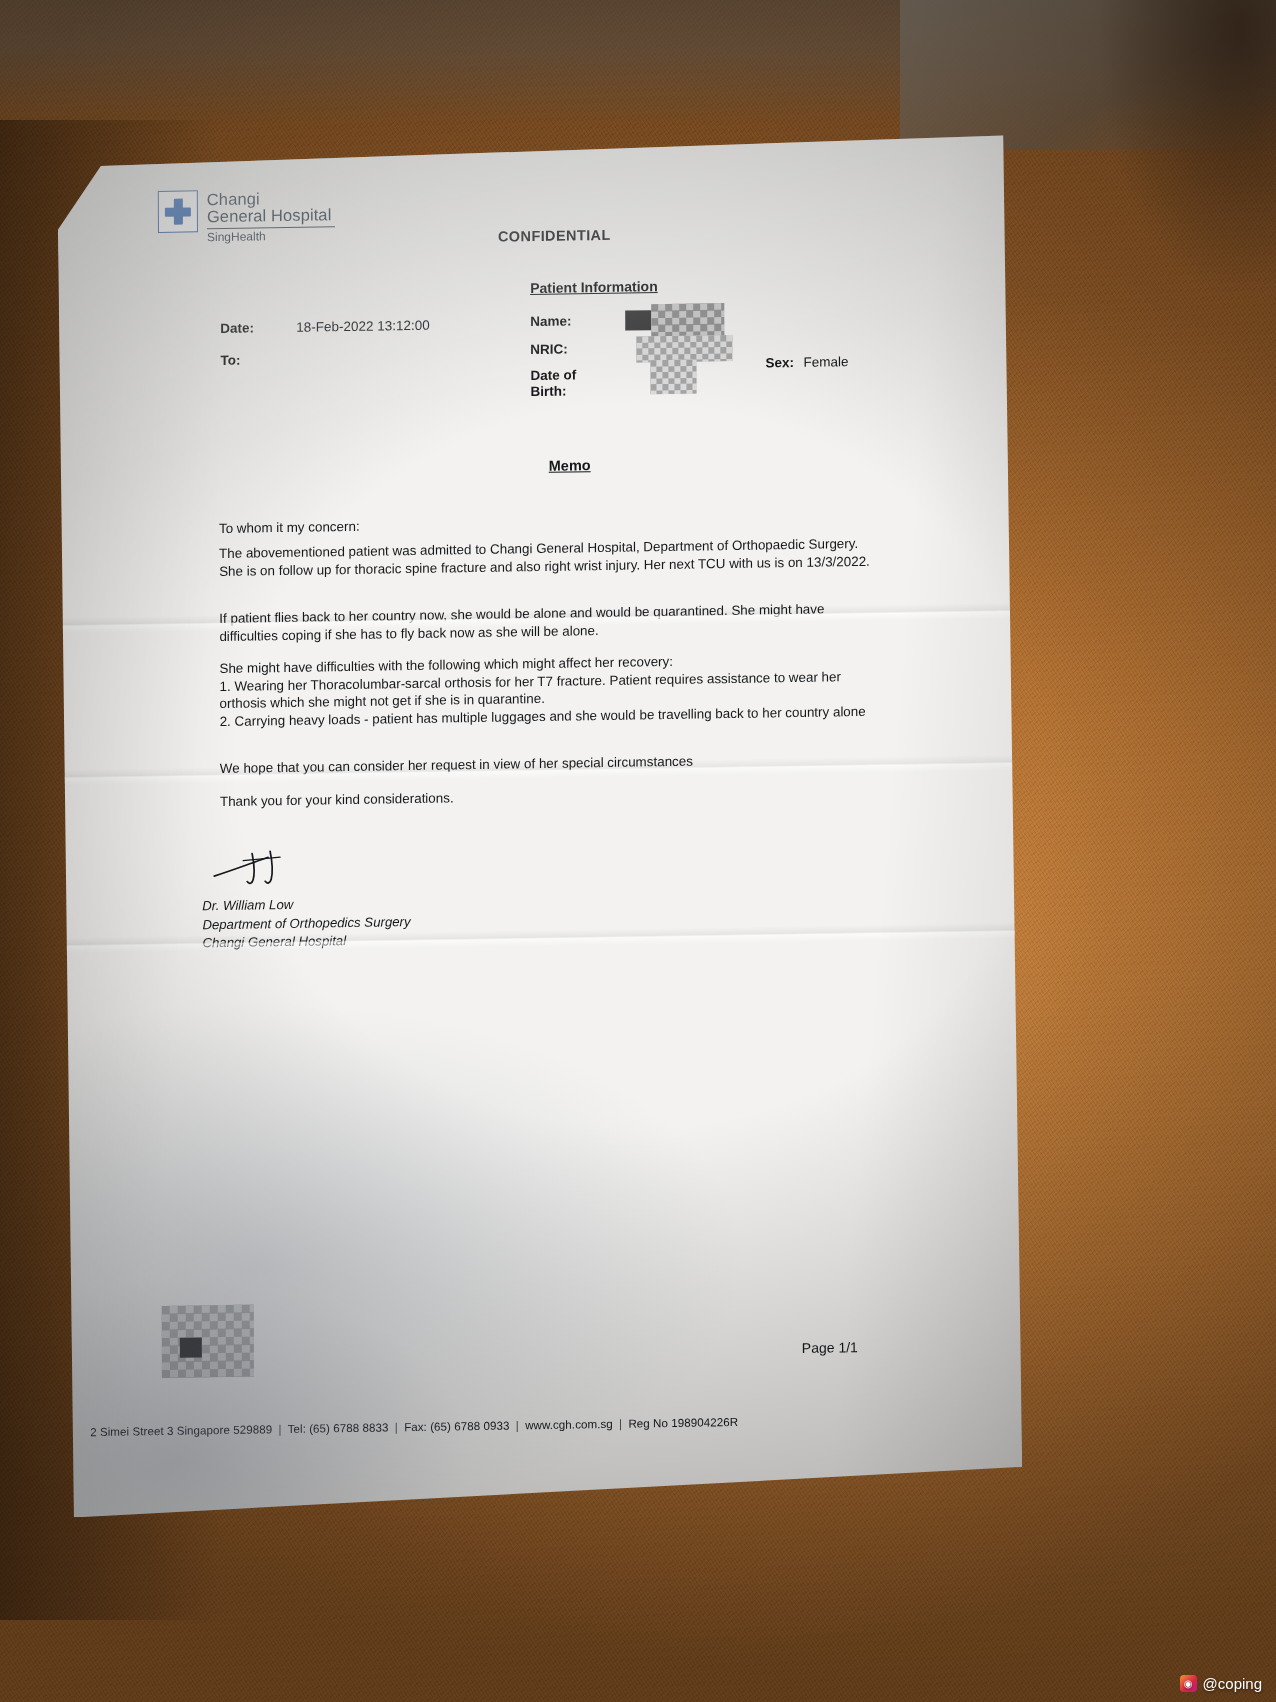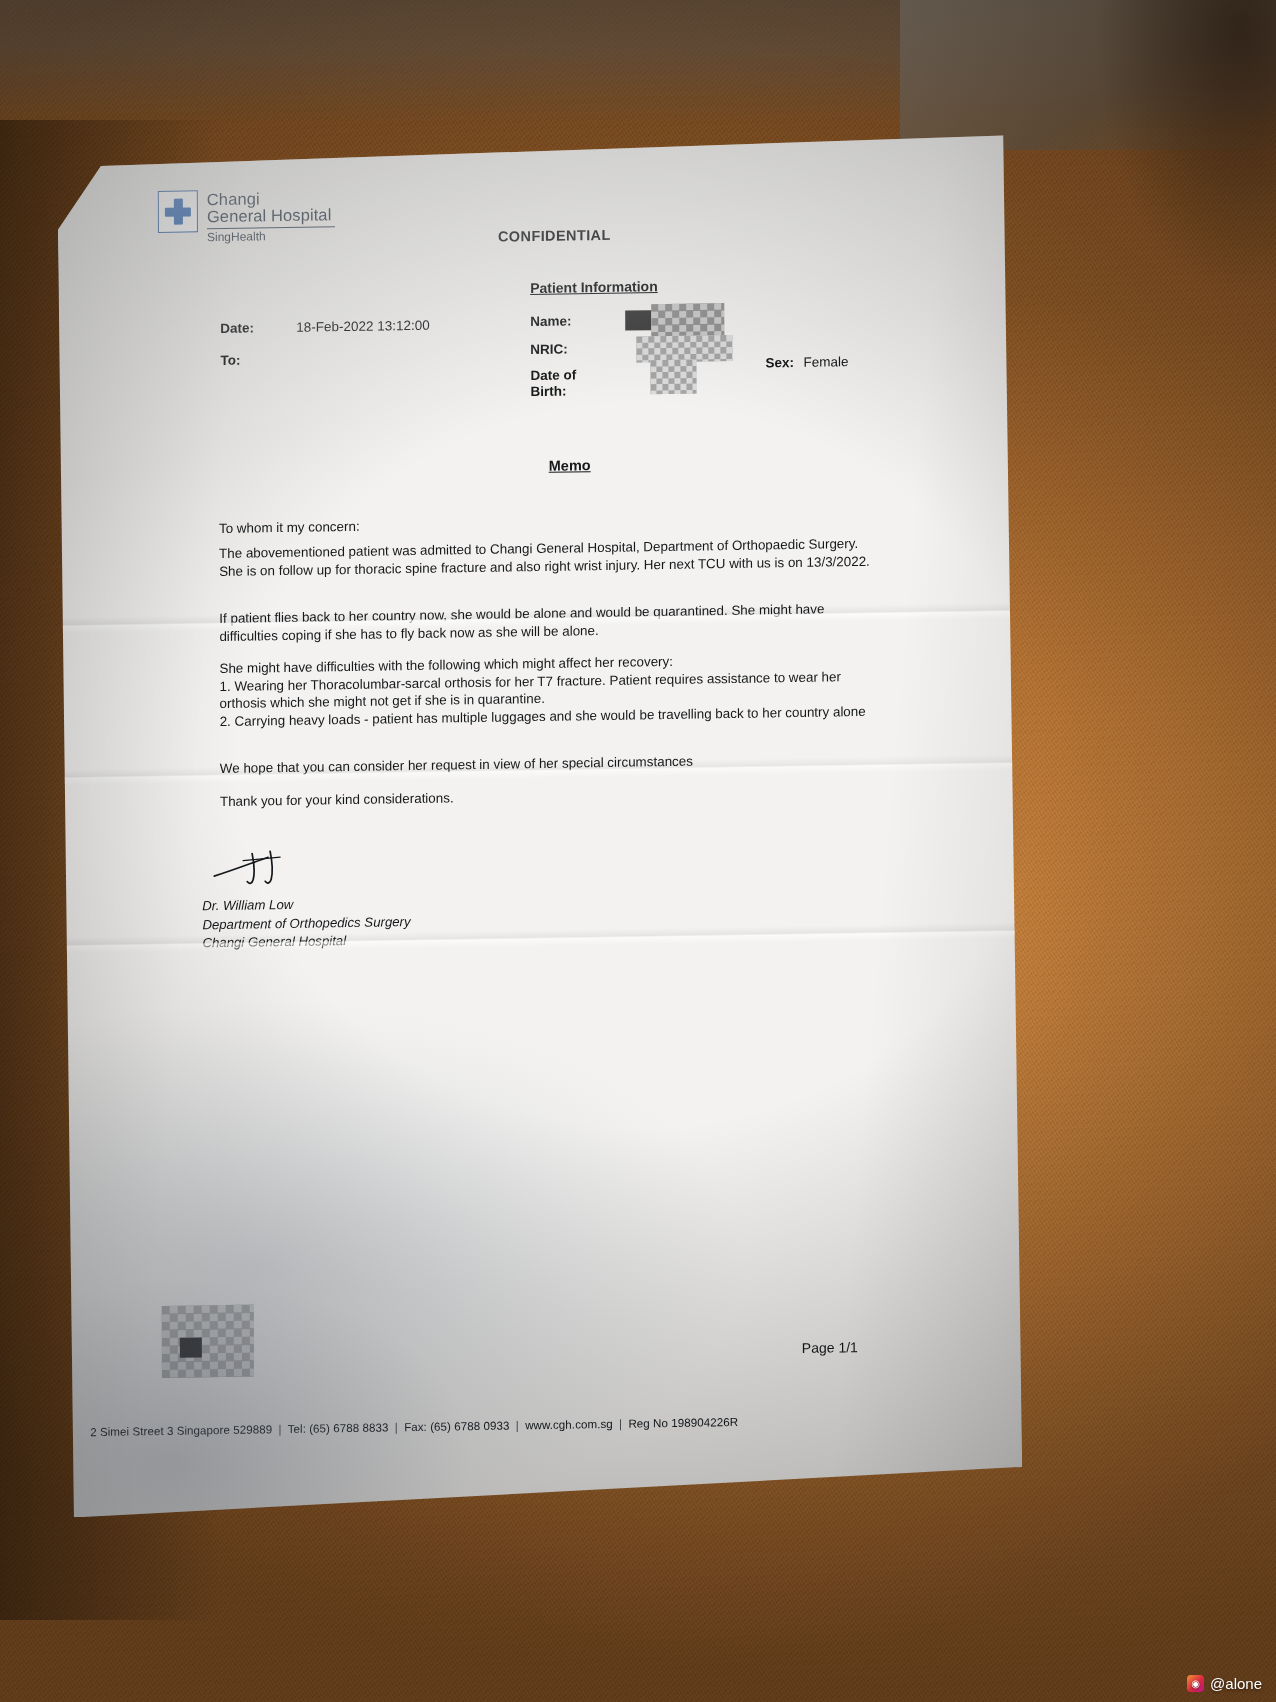--- a/index.html
+++ b/index.html
@@ -367,16 +367,16 @@
       <div class="fold f2"></div>
       <div class="fold f3"></div>
       <div class="paper-shade"></div>
     </div>
   </div>
 
   <div class="bg-vignette"></div>
 
   <div class="watermark">
     <span class="wm-badge">◉</span>
-    <span>@alone</span>
+    <span>@coping</span>
   </div>
 
 </div>
 
 </body></html>

